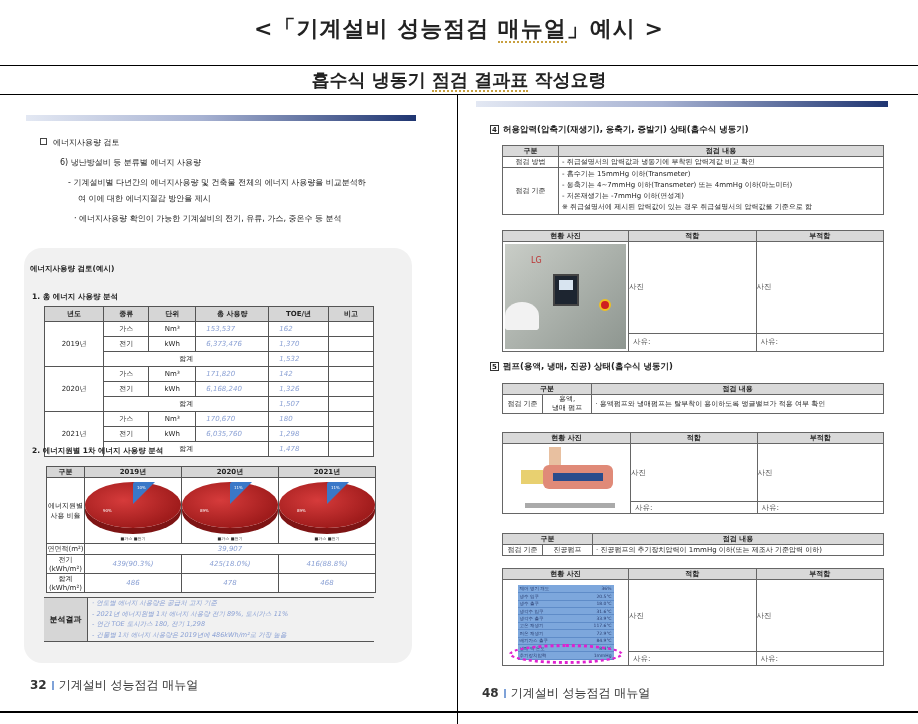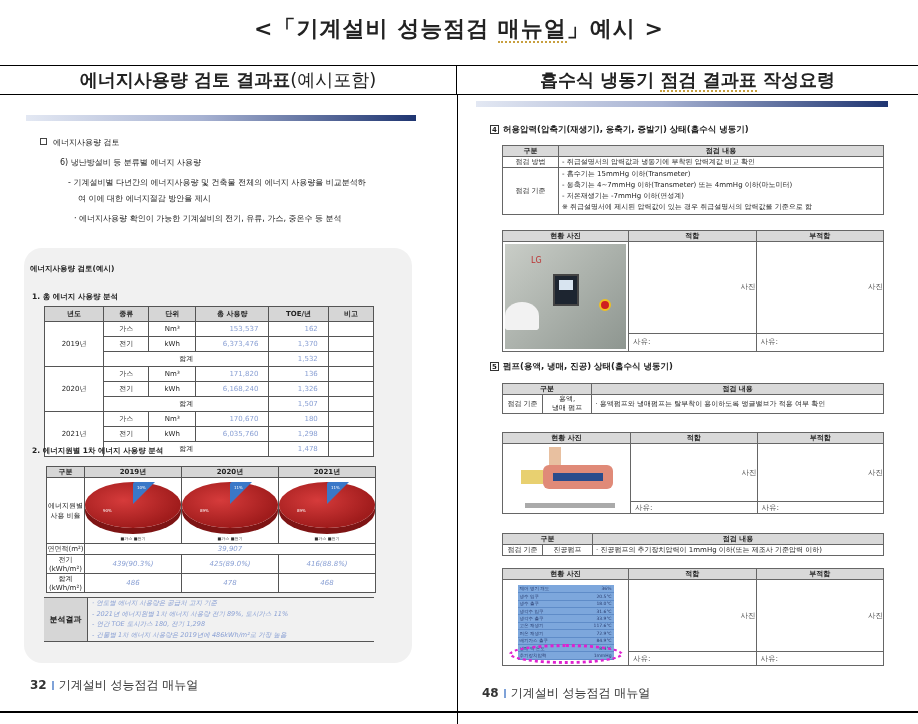--- a/index.html
+++ b/index.html
@@ -15,21 +15,21 @@
 .gradbar{position:absolute;height:6px;background:linear-gradient(90deg,#e3e8f3,#a7b2d2 45%,#1f3571)}
 .small{font-size:8px}
 
 .lp{position:absolute}
 .sq{display:inline-block;width:7px;height:7px;border:1px solid #444;margin-right:6px}
 .card{position:absolute;left:24px;top:248px;width:388px;height:415px;background:#f1f1f1;border-radius:18px}
 table{border-collapse:collapse}
 .t1{position:absolute;left:44px;top:306px;width:330px;font-size:7px}
 .t1 td,.t1 th{border:1px solid #555;height:15px;text-align:center;padding:0 10px}
 .t1 th{background:#d6d6d6;font-weight:bold}
-.t1 .v{color:#8aa0d4;text-align:right}
+.t1 .v{color:#8aa0d4;font-style:italic;text-align:left}
 .t1 td{background:#fff}
 .t2{position:absolute;left:46px;top:466px;width:330px;font-size:7px}
 .t2 td,.t2 th{border:1px solid #555;text-align:center;background:#fff}
 .t2 th{background:#d6d6d6;height:11px}
 .t2 .v{color:#8aa0d4;font-style:italic;height:11px}
 .pie{width:96px;height:46px;border-radius:50%;margin:4px auto 0;position:relative;background:radial-gradient(ellipse at 40% 40%,#d63b3b,#a01c1c 70%);box-shadow:0 6px 0 #7e1414}
 .pie .slice{position:absolute;left:48px;top:0;width:22px;height:22px;background:#3a78c8;clip-path:polygon(0 0,100% 0,0 100%);border-top-left-radius:2px}
 .pie .pl{position:absolute;font-size:4px;color:#fff}
 .legend{font-size:4px;color:#333;margin:8px 0 2px}
 .analysis{position:absolute;left:44px;top:597px;width:330px;border-top:1px solid #555;border-bottom:1px solid #555;display:flex;height:45px}
@@ -39,21 +39,21 @@
 .footer .bar{display:inline-block;width:2px;height:9px;background:#7fa2d8;vertical-align:middle;margin:0 5px}
 
 .rt{position:absolute;font-size:7px}
 .rt td,.rt th{border:1px solid #666;padding:0 3px}
 .rt th{background:#d9d9d9;font-weight:bold;text-align:center;height:10px}
 .secttl{position:absolute;font-size:8.5px;font-weight:bold}
 .num{display:inline-block;border:1px solid #333;font-size:7px;width:9px;height:9px;line-height:8px;text-align:center;margin-right:4px}
 .ph{position:absolute;font-size:7.5px}
 .ph td,.ph th{border:1px solid #666}
 .ph th{background:#d9d9d9;height:11px;font-size:7px}
-.ph .mid{text-align:right;color:#555}
+.ph .mid{text-align:left;color:#555}
 .ph .rs{padding-left:4px;color:#555;height:16px}
 .photo-lg{background:linear-gradient(135deg,#c9cdc7,#8e9690);position:relative}
 .lcd{position:absolute;left:48px;top:30px;width:26px;height:32px;background:#1d2530;border:2px solid #444}
 .lcd:after{content:"";position:absolute;left:4px;top:4px;width:14px;height:10px;background:#d8e4f0}
 .estop{position:absolute;left:94px;top:55px;width:12px;height:12px;border-radius:50%;background:#d02020;border:2px solid #f0c020}
 .helmet{position:absolute;left:0;top:58px;width:34px;height:28px;background:#f2f2f2;border-radius:50% 50% 10% 10%}
 .pump{position:relative;height:68px}
 .pump .body{position:absolute;left:40px;top:20px;width:70px;height:24px;background:#e08a78;border-radius:6px}
 .pump .shaft{position:absolute;left:50px;top:28px;width:50px;height:8px;background:#2a4c8c}
 .pump .inlet{position:absolute;left:18px;top:25px;width:22px;height:14px;background:#e8d070}
@@ -63,21 +63,20 @@
 .lcdtbl td{border:none;border-bottom:1px solid #5f8cc8;padding:0 2px;height:7.4px}
 .lcdtbl td:last-child{text-align:right}
 .circle{position:absolute;border:3px dotted #e020d0;border-radius:50%}
 </style>
 </head>
 <body>
 
 <div class="main-title"><span>&lt;「기계설비 성능점검 </span><span class="dot">매뉴얼</span><span>」예시 &gt;</span></div>
 
 <div class="hdr">
-  <div class="l"><span>에너지사용량 검토 결과표</span><span class="thin">(예시포함)</span></div>
   <div><span>흡수식 냉동기 </span><span style="border-bottom:2px dotted #c8a040">점검 결과표</span><span> 작성요령</span></div>
 </div>
 <div class="vline"></div>
 
 <div class="gradbar" style="left:26px;top:115px;width:390px"></div>
 <div class="lp small" style="left:40px;top:137px"><span class="sq"></span><span>에너지사용량 검토</span></div>
 <div class="lp small" style="left:60px;top:157px">6) 냉난방설비 등 분류별 에너지 사용량</div>
 <div class="lp small" style="left:68px;top:177px">- 기계설비별 다년간의 에너지사용량 및 건축물 전체의 에너지 사용량을 비교분석하</div>
 <div class="lp small" style="left:78px;top:193px">여 이에 대한 에너지절감 방안을 제시</div>
 <div class="lp small" style="left:74px;top:213px">· 에너지사용량 확인이 가능한 기계설비의 전기, 유류, 가스, 중온수 등 분석</div>
@@ -114,21 +113,21 @@
   <tr>
         <td colspan="3">합계</td>
         <td class="v">1,532</td>
         <td></td>
       </tr>
   <tr>
         <td rowspan="3">2020년</td>
         <td>가스</td>
         <td>Nm³</td>
         <td class="v">171,820</td>
-        <td class="v">136</td>
+        <td class="v">142</td>
         <td></td>
       </tr>
   <tr>
         <td>전기</td>
         <td>kWh</td>
         <td class="v">6,168,240</td>
         <td class="v">1,326</td>
         <td></td>
       </tr>
   <tr>
@@ -199,21 +198,21 @@
           <div class="legend">■가스 ■전기</div>
         </td>
   </tr>
   <tr>
         <td>연면적(m²)</td>
         <td colspan="3" class="v">39,907</td>
       </tr>
   <tr>
         <td>전기(kWh/m²)</td>
         <td class="v">439(90.3%)</td>
-        <td class="v">425(89.0%)</td>
+        <td class="v">425(18.0%)</td>
         <td class="v">416(88.8%)</td>
       </tr>
   <tr>
         <td>합계(kWh/m²)</td>
         <td class="v">486</td>
         <td class="v">478</td>
         <td class="v">468</td>
       </tr>
 </tbody>
   </table>

